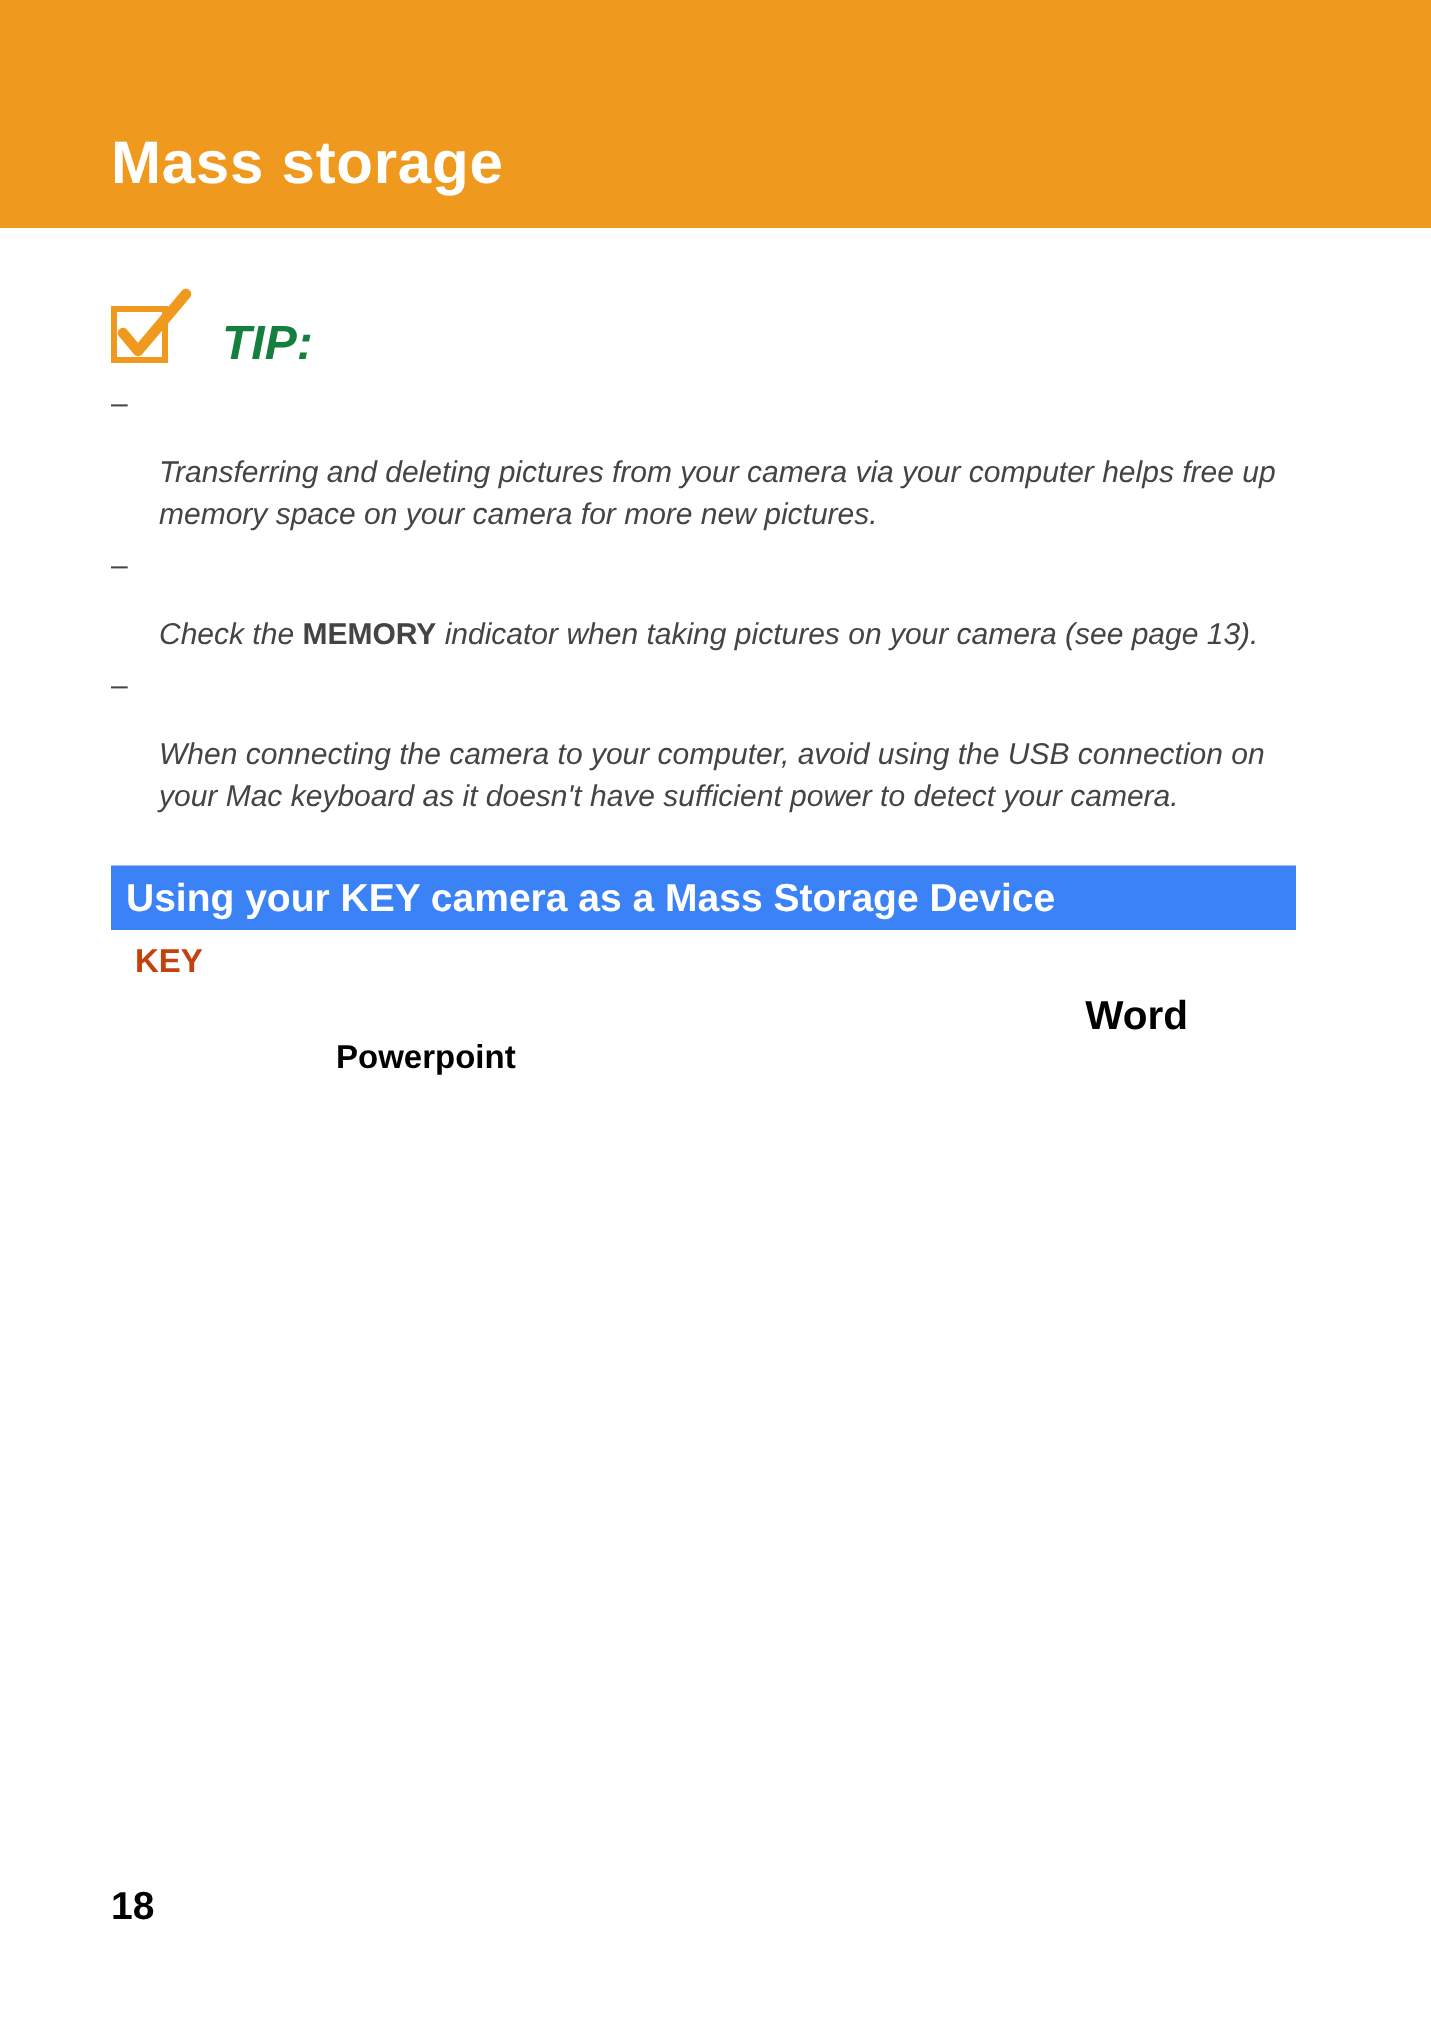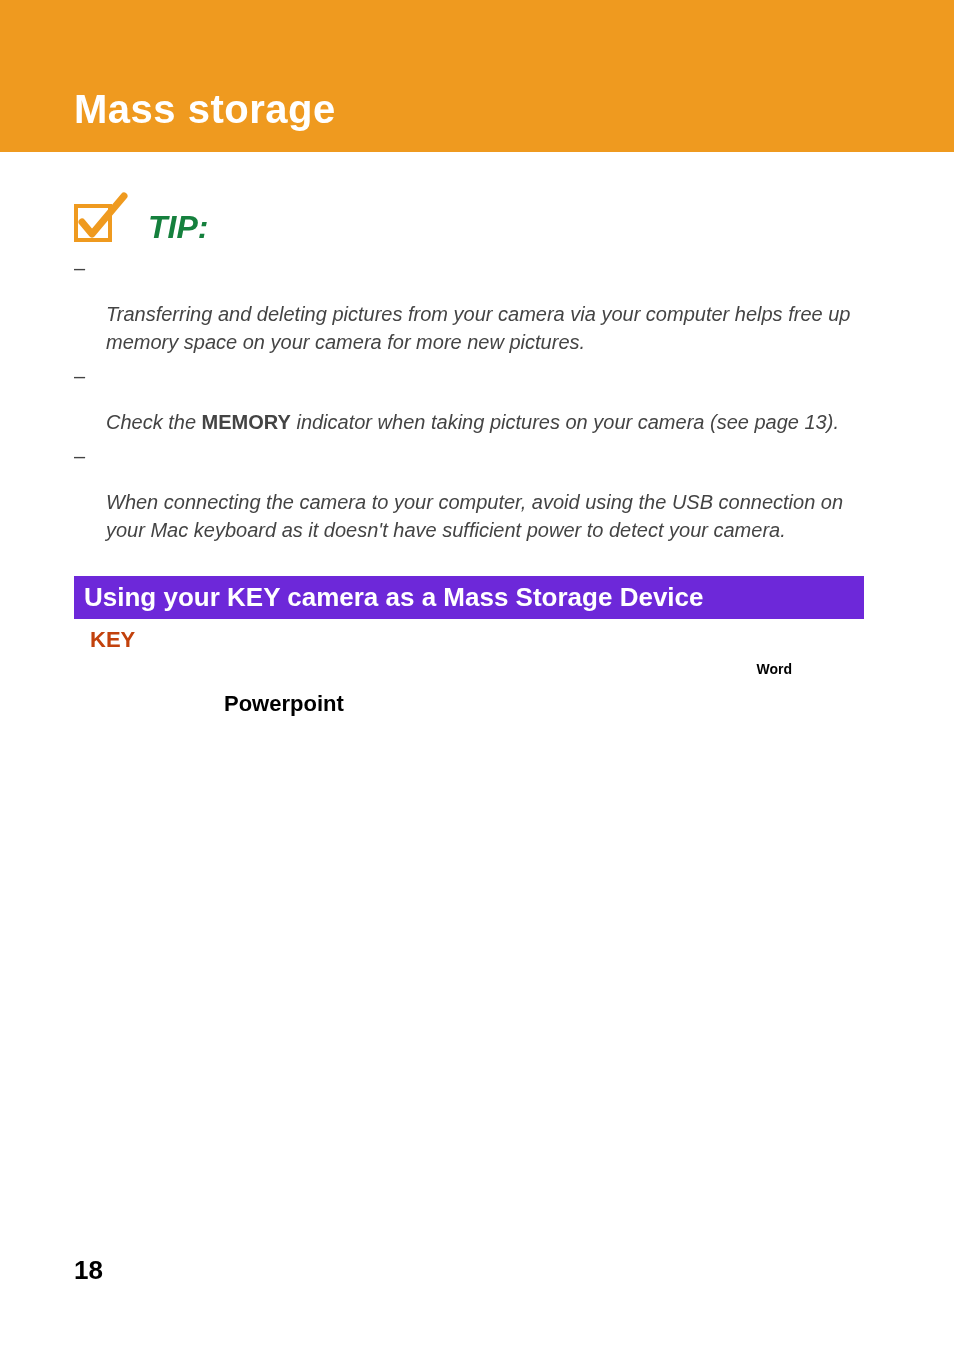--- a/index.html
+++ b/index.html
@@ -63,21 +63,21 @@
     }
     .tip-list .tip-text {
       flex: 1;
       margin-top: 46px;
     }
     .memory-bold {
       font-weight: bold;
       font-style: normal;
     }
     .section-bar {
-      background: #6d28d9;
+      background: #3b82f6;
       color: #ffffff;
       font-size: 26px;
       font-weight: bold;
       padding: 6px 10px;
       margin-bottom: 8px;
       display: inline-block;
       width: 98%;
     }
     .key-label {
       color: #c2410c;
@@ -87,21 +87,21 @@
       margin-left: 16px;
     }
     .floating-words {
       position: relative;
       height: 80px;
     }
     .word-right {
       position: absolute;
       right: 88px;
       top: 0;
-      font-size: 14px;
+      font-size: 27px;
       font-weight: bold;
       color: #000;
     }
     .powerpoint-left {
       position: absolute;
       left: 150px;
       top: 30px;
       font-size: 22px;
       font-weight: bold;
       color: #000;

